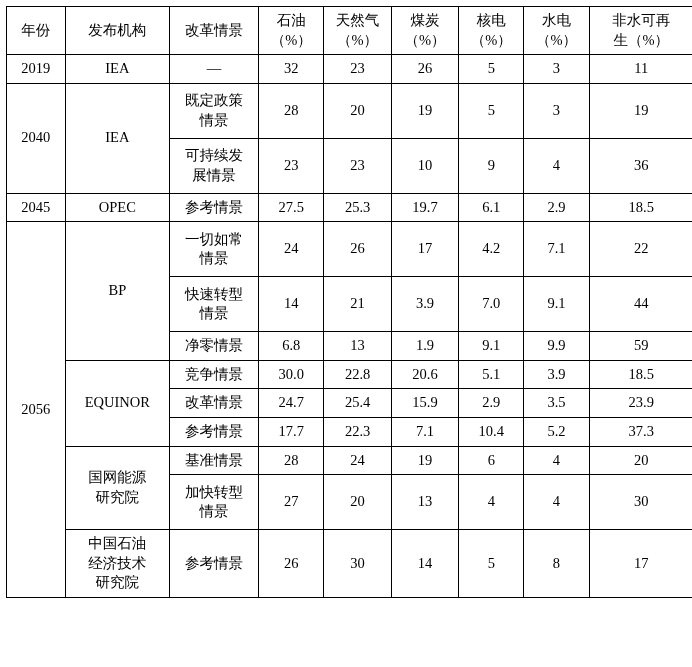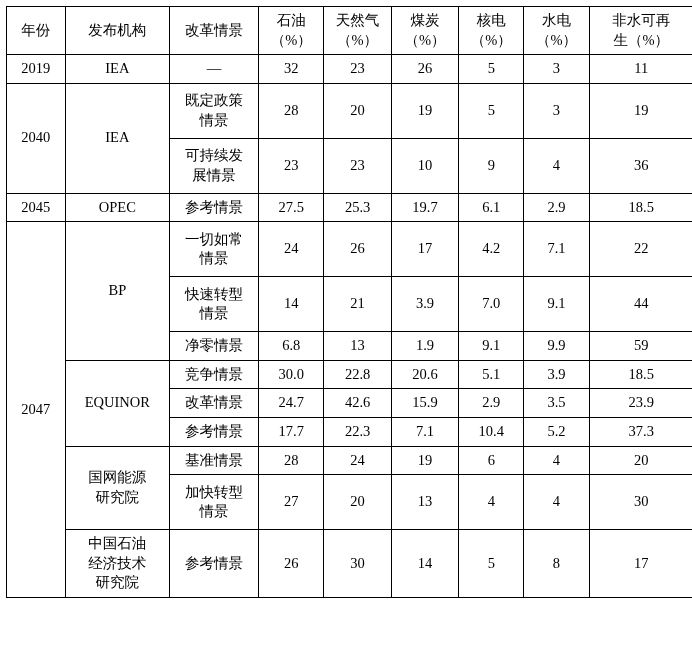--- a/index.html
+++ b/index.html
@@ -144,21 +144,21 @@
           <td>OPEC</td>
           <td>参考情景</td>
           <td class="num">27.5</td>
           <td class="num">25.3</td>
           <td class="num">19.7</td>
           <td class="num">6.1</td>
           <td class="num">2.9</td>
           <td class="num">18.5</td>
         </tr>
         <tr>
-          <td rowspan="9">2047</td>
+          <td rowspan="9">2056</td>
           <td rowspan="3">BP</td>
           <td class="tall-cell">一切如常<br>情景</td>
           <td class="num">24</td>
           <td class="num">26</td>
           <td class="num">17</td>
           <td class="num">4.2</td>
           <td class="num">7.1</td>
           <td class="num">22</td>
         </tr>
         <tr>
@@ -185,21 +185,21 @@
           <td class="num">30.0</td>
           <td class="num">22.8</td>
           <td class="num">20.6</td>
           <td class="num">5.1</td>
           <td class="num">3.9</td>
           <td class="num">18.5</td>
         </tr>
         <tr>
           <td>改革情景</td>
           <td class="num">24.7</td>
-          <td class="num">42.6</td>
+          <td class="num">25.4</td>
           <td class="num">15.9</td>
           <td class="num">2.9</td>
           <td class="num">3.5</td>
           <td class="num">23.9</td>
         </tr>
         <tr>
           <td>参考情景</td>
           <td class="num">17.7</td>
           <td class="num">22.3</td>
           <td class="num">7.1</td>

